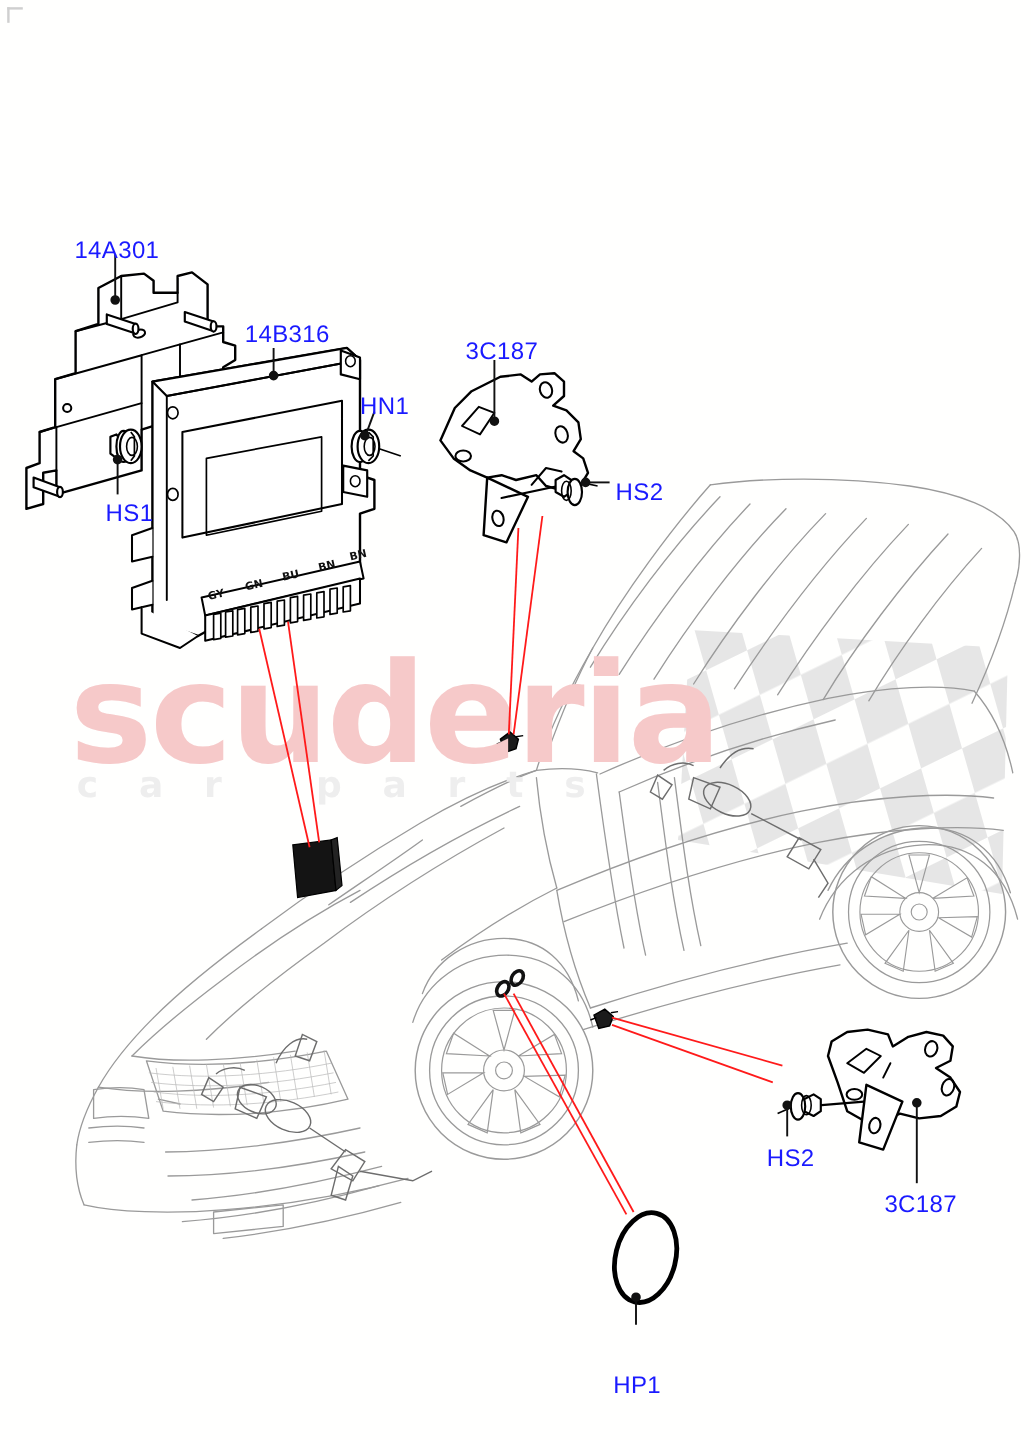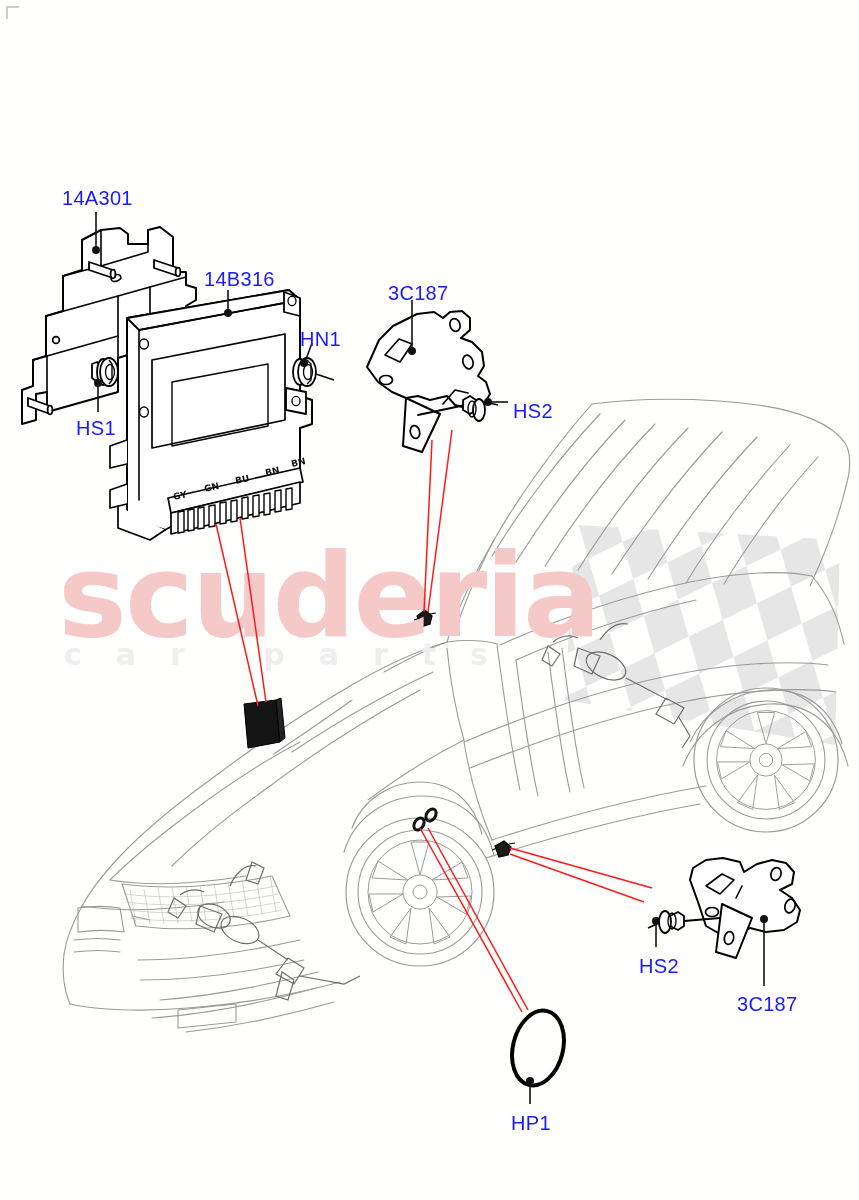--- a/index.html
+++ b/index.html
@@ -423,23 +423,23 @@
       <path d="M452,430 L428,612"></path>
 
       <path d="M652,888 L510,848"></path>
       <path d="M644,902 L510,854"></path>
 
       <path d="M528,1010 L428,828"></path>
       <path d="M522,1012 L420,828"></path>
     </g>
   </svg>
 
-  <div class="lbl" style="left:62px;top:187px">14A301</div>
+  <div class="lbl" style="left:62px;top:198px">14A301</div>
   <div class="lbl" style="left:204px;top:268px">14B316</div>
   <div class="lbl" style="left:300px;top:328px">HN1</div>
-  <div class="lbl" style="left:76px;top:417px">HS1</div>
+  <div class="lbl" style="left:88px;top:417px">HS1</div>
   <div class="lbl" style="left:388px;top:282px">3C187</div>
   <div class="lbl" style="left:513px;top:400px">HS2</div>
   <div class="lbl" style="left:639px;top:955px">HS2</div>
   <div class="lbl" style="left:737px;top:993px">3C187</div>
-  <div class="lbl" style="left:511px;top:1112px">HP1</div>
+  <div class="lbl" style="left:511px;top:1144px">HP1</div>
 
 </div>
 
 </body></html>

